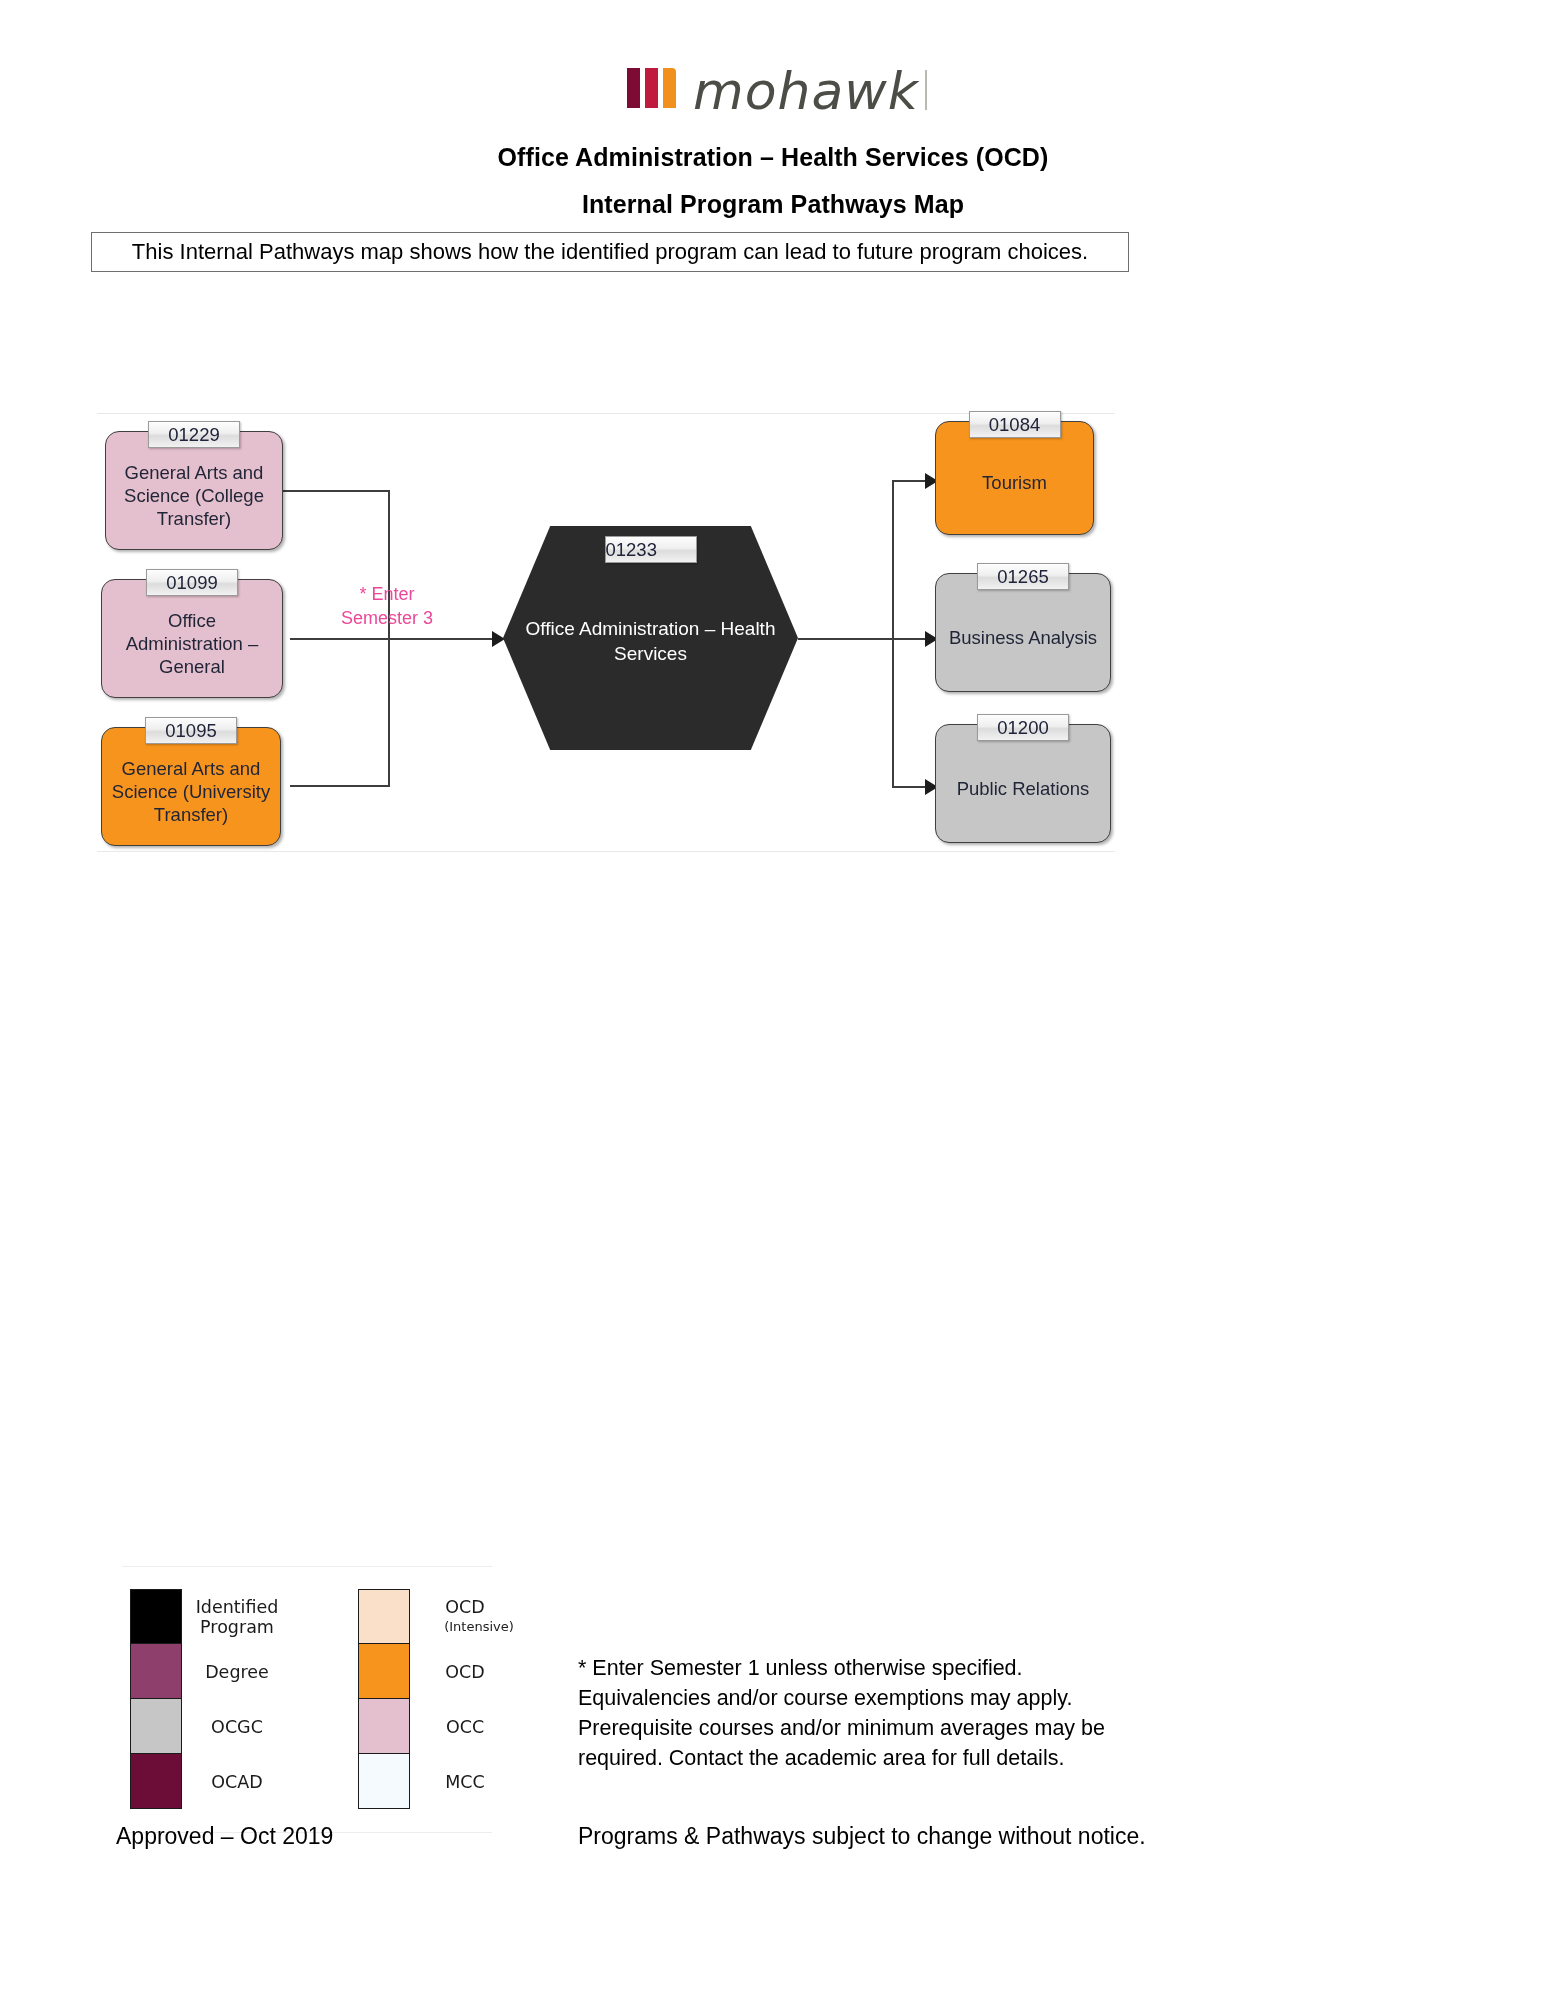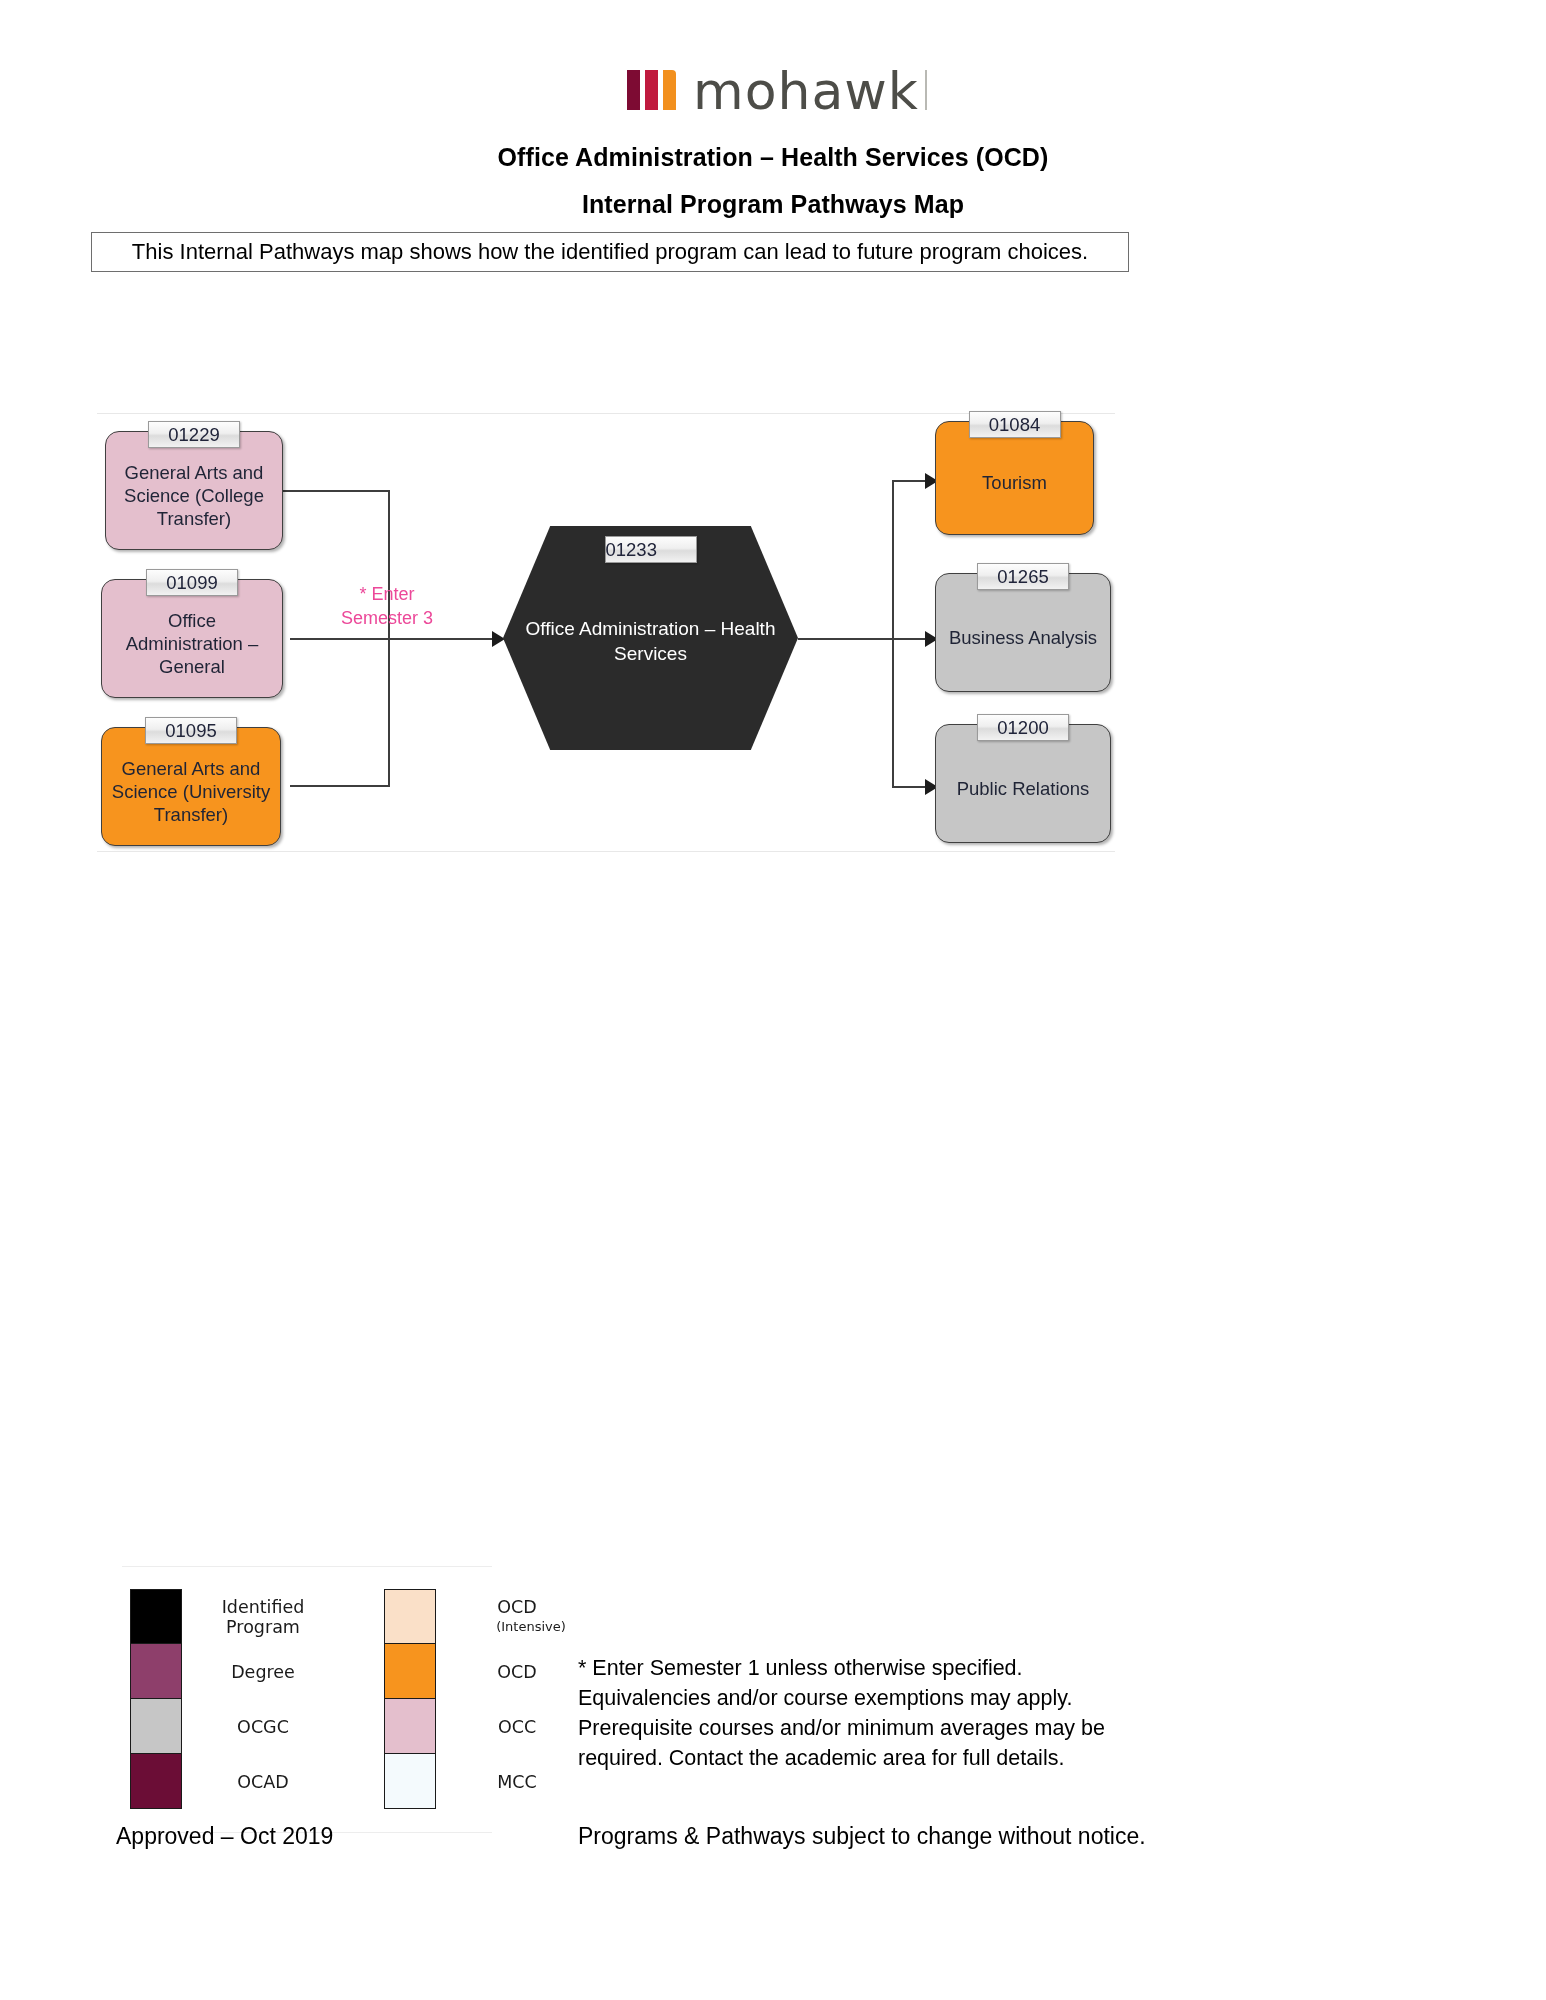--- a/index.html
+++ b/index.html
@@ -17,21 +17,22 @@
   }
 
   
   .logo-wrap {
     position: absolute;
     top: 68px;
     left: 0;
     width: 1546px;
     display: flex;
     justify-content: center;
-    align-items: center;
+    align-items: flex-start;
+    font-style: italic;
   }
   .logo-bars {
     display: flex;
     align-items: flex-end;
     gap: 5px;
     margin-right: 17px;
     margin-bottom: 3px;
   }
   .logo-bars span {
     display: block;
@@ -189,21 +190,21 @@
     border-bottom: 1px solid #ededed;
   }
   .legend-inner {
     position: absolute;
     left: 8px;
     top: 22px;
     display: flex;
     gap: 66px;
   }
   .legcol { display: flex; flex-direction: column; }
-  .legrow { display: flex; align-items: center; gap: 26px; }
+  .legrow { display: flex; align-items: center; }
   .swatch {
     width: 52px;
     height: 55px;
     border: 1.5px solid #1a1a1a;
     box-sizing: border-box;
     flex: none;
   }
   .legcol .legrow + .legrow .swatch { border-top: none; }
   .leglabel {
     width: 110px;

